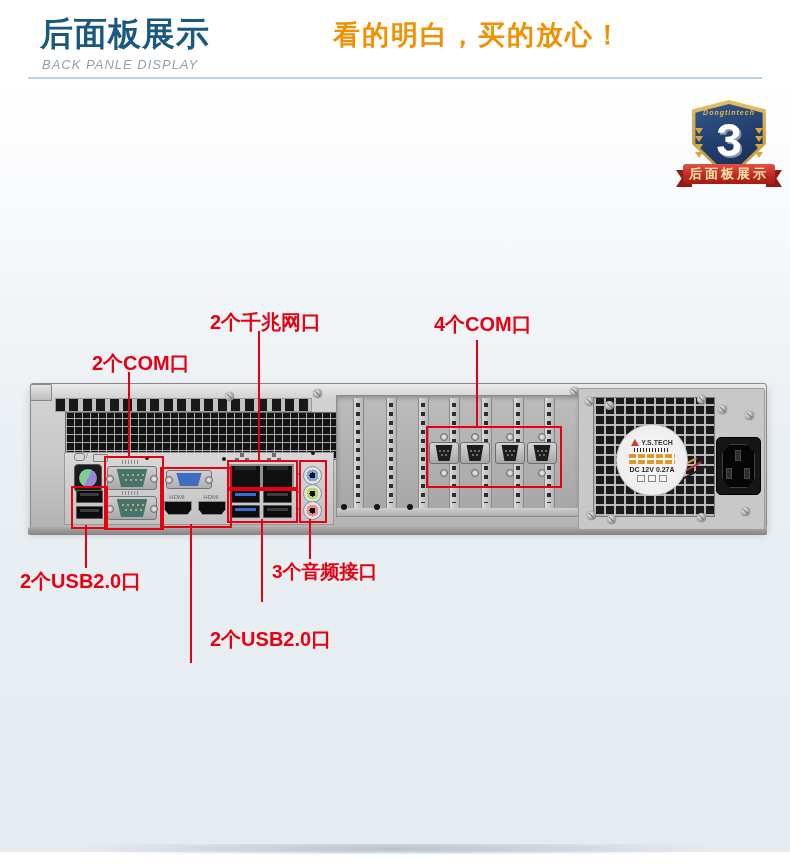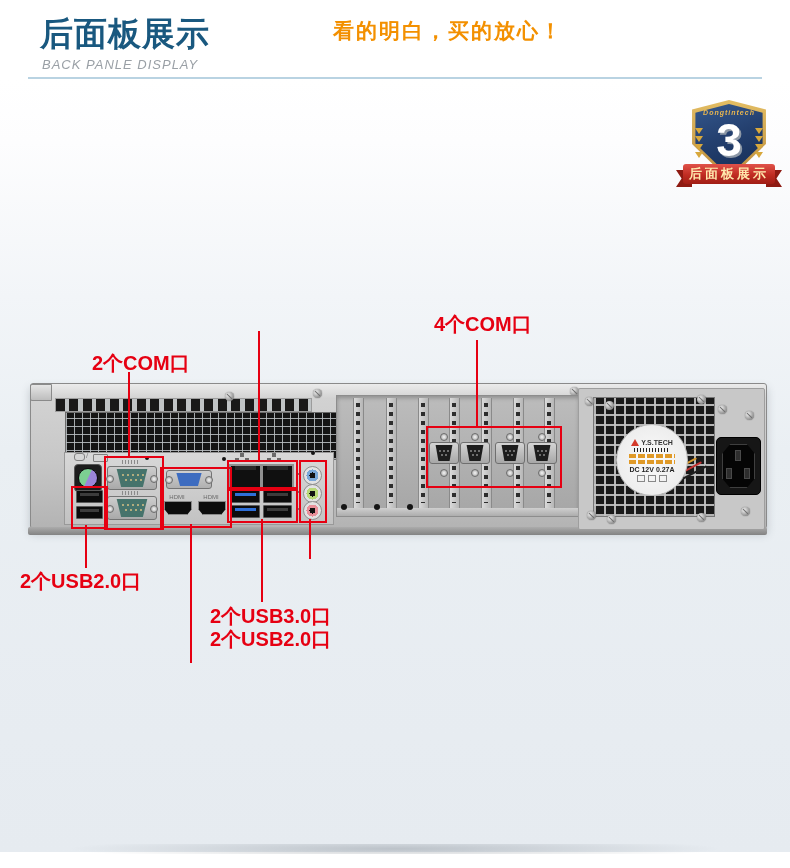--- a/index.html
+++ b/index.html
@@ -9,21 +9,21 @@
   
   .content-bg{position:absolute;left:0;top:80px;width:790px;height:772px;
     background:linear-gradient(180deg,#ffffff 0%,#fdfdfe 8%,#f2f5f8 28%,#eaeff3 48%,#e7ecf1 85%,#e6ebf0 100%);}
   .bottom-fade{position:absolute;left:0;top:844px;width:790px;height:16px;
     background:radial-gradient(ellipse 55% 90% at 50% 30%,rgba(90,100,110,0.30),rgba(255,255,255,0) 75%);}
   .bottom-white{position:absolute;left:0;top:854px;width:790px;height:14px;background:#ffffff;}
 
   
   .title{position:absolute;left:40px;top:12px;font-size:33px;font-weight:700;color:#19587f;letter-spacing:1px;}
   .subtitle{position:absolute;left:42px;top:57px;font-size:13px;font-style:italic;color:#9aa0a6;letter-spacing:1px;}
-  .slogan{position:absolute;left:333px;top:17px;font-size:21px;font-weight:700;color:#f39000;letter-spacing:2px;}
+  .slogan{position:absolute;left:333px;top:17px;font-size:27px;font-weight:700;color:#f39000;letter-spacing:2px;}
   .divider{position:absolute;left:28px;top:77px;width:734px;height:2px;background:#b9d3e2;}
 
   
   .badge{position:absolute;left:683px;top:100px;width:92px;height:100px;}
   .shield-gold{position:absolute;left:2px;top:0;width:88px;height:80px;background:linear-gradient(#e3bd63,#b9893a);
     clip-path:polygon(50% 0%,92% 12%,92% 55%,50% 100%,8% 55%,8% 12%);}
   .shield-navy{position:absolute;left:6px;top:4px;width:80px;height:72px;
     background:linear-gradient(160deg,#35598f 0%,#24406f 45%,#132a52 100%);
     clip-path:polygon(50% 0%,92% 12%,92% 55%,50% 100%,8% 55%,8% 12%);}
   .badge-brand{position:absolute;left:0;top:9px;width:92px;text-align:center;font-size:7px;font-style:italic;
@@ -347,17 +347,18 @@
 
   <div class="vline" style="left:128px;top:372px;height:85px;"></div>
   <div class="vline" style="left:258px;top:331px;height:130px;"></div>
   <div class="vline" style="left:476px;top:340px;height:86px;"></div>
   <div class="vline" style="left:85px;top:525px;height:43px;"></div>
   <div class="vline" style="left:309px;top:519px;height:40px;"></div>
   <div class="vline" style="left:261px;top:519px;height:83px;"></div>
   <div class="vline" style="left:190px;top:524px;height:139px;"></div>
 
   <div class="ann" style="left:92px;top:350px;">2个COM口</div>
+  <div class="ann" style="left:210px;top:309px;">2个千兆网口</div>
   <div class="ann" style="left:434px;top:311px;">4个COM口</div>
   <div class="ann" style="left:20px;top:568px;">2个USB2.0口</div>
-  <div class="ann" style="left:210px;top:603px;">2个USB3.0口</div>
+  <div class="ann" style="left:272px;top:559px;font-size:19px;">3个音频接口</div>
   <div class="ann" style="left:210px;top:626px;">2个USB2.0口</div>
 </div>
 
 </body></html>

